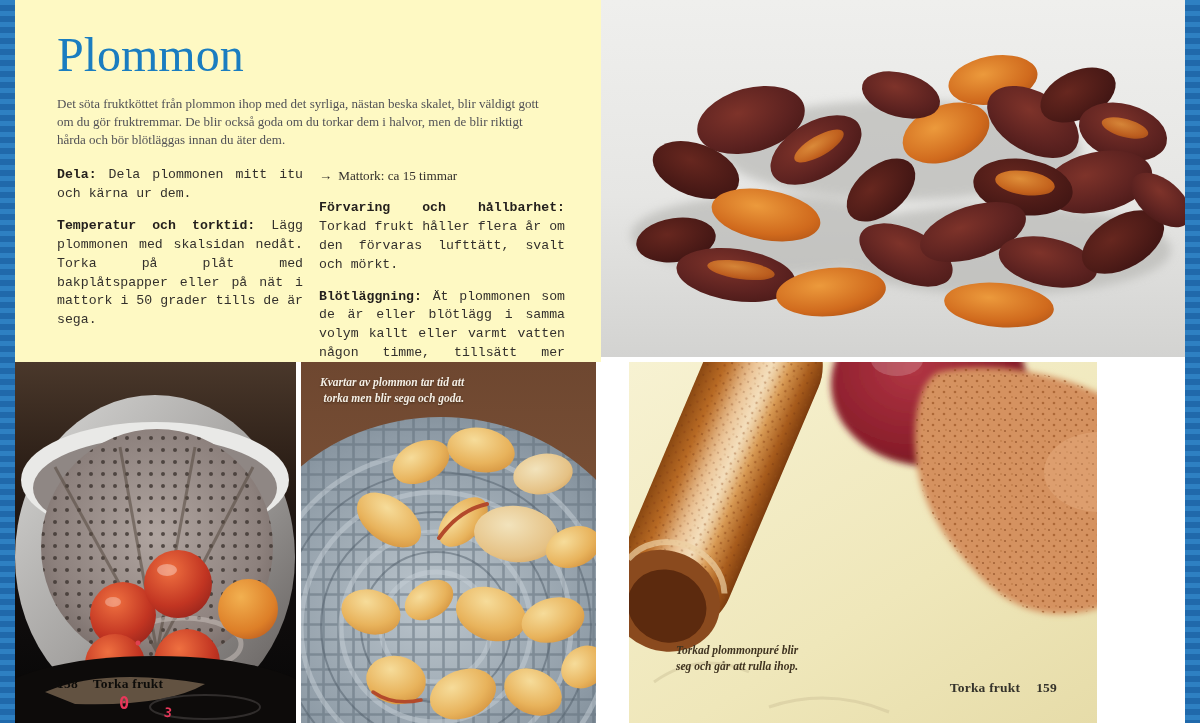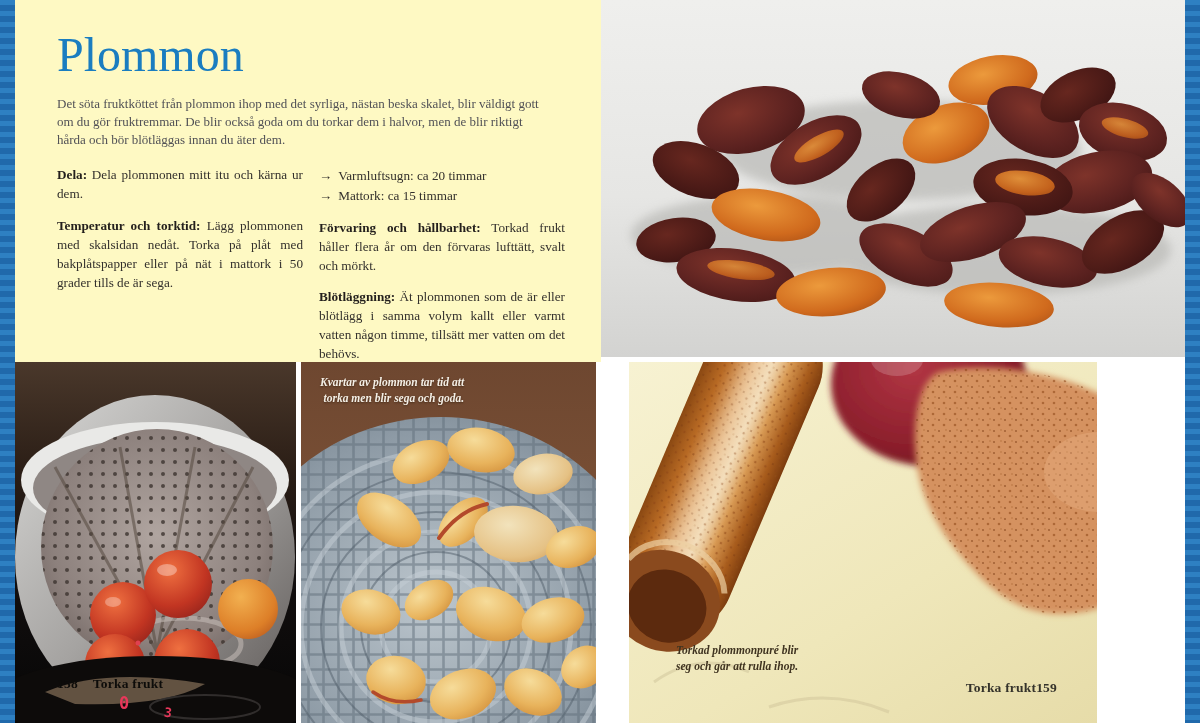--- a/index.html
+++ b/index.html
@@ -30,21 +30,21 @@
   .intro{
     margin:15px 0 0 0;width:492px;
     font-size:13px;line-height:1.38;color:#515156;
   }
   .columns{
     display:flex;gap:16px;margin-top:17px;width:508px;
   }
   .col{flex:1;min-width:0;}
   .body-par{
     margin:0 0 13px 0;font-size:13.2px;line-height:1.43;
-    color:#33302c;text-align:justify;
+    color:#33302c;text-align:justify;font-family:Liberation Mono, monospace;
   }
   .body-par strong{color:#231f1c;}
   .arrow-list{margin:0 0 13px 0;font-size:13.2px;line-height:1.5;color:#33302c;}
   .arrow-item .arrow{margin-right:6px;}
 
   
   .photo{position:absolute;margin:0;padding:0;overflow:hidden;}
   .photo svg{display:block;}
   .photo-dried{left:601px;top:0;width:584px;height:357px;}
   .photo-pot{left:15px;top:362px;width:281px;height:361px;text-decoration:underline;}
@@ -61,21 +61,21 @@
     text-align:right;
   }
   .caption-dark{left:47px;top:281px;color:#3f3320;}
 
   .folio{
     position:absolute;font-weight:bold;font-size:13.5px;letter-spacing:.2px;
   }
   .folio-left{left:42px;top:314px;color:#0d0c0a;}
   .folio-left .folio-label{margin-left:15px;}
   .folio-right{right:40px;top:318px;color:#35332b;}
-  .folio-right .folio-num{margin-left:0;}
+  .folio-right .folio-num{margin-left:16px;}
 
   .stove-digit{
     position:absolute;color:#e8375a;font-weight:bold;
     font-family:"DejaVu Sans Mono",monospace;
   }
   .digit-0{left:104px;top:331px;font-size:17px;}
   .digit-3{left:149px;top:343px;font-size:13px;transform:rotate(8deg);}
 </style>
 </head>
 <body>
@@ -90,21 +90,20 @@
 
     <p class="intro">Det söta fruktköttet från plommon ihop med det syrliga, nästan beska skalet, blir väldigt gott om du gör fruktremmar. De blir också goda om du torkar dem i halvor, men de blir riktigt hårda och bör blötläggas innan du äter dem.</p>
 
     <div class="columns">
       <div class="col">
         <p class="body-par"><strong>Dela:</strong> <span>Dela plommonen mitt itu och kärna ur dem.</span></p>
         <p class="body-par"><strong>Temperatur och torktid:</strong> <span>Lägg plommonen med skalsidan nedåt. Torka på plåt med bakplåtspapper eller på nät i mattork i 50 grader tills de är sega.</span></p>
       </div>
       <div class="col">
         <div class="arrow-list">
-          <div class="arrow-item"><span class="arrow">→</span><span>Varmluftsugn: ca 20 timmar</span></div>
           <div class="arrow-item"><span class="arrow">→</span><span>Mattork: ca 15 timmar</span></div>
         </div>
         <p class="body-par"><strong>Förvaring och hållbarhet:</strong> <span>Torkad frukt håller flera år om den förvaras lufttätt, svalt och mörkt.</span></p>
         <p class="body-par"><strong>Blötläggning:</strong> <span>Ät plommonen som de är eller blötlägg i samma volym kallt eller varmt vatten någon timme, tillsätt mer vatten om det behövs.</span></p>
       </div>
     </div>
   </section>
 
   <figure class="photo photo-dried">
     <svg width="584" height="357" viewBox="0 0 584 357">

